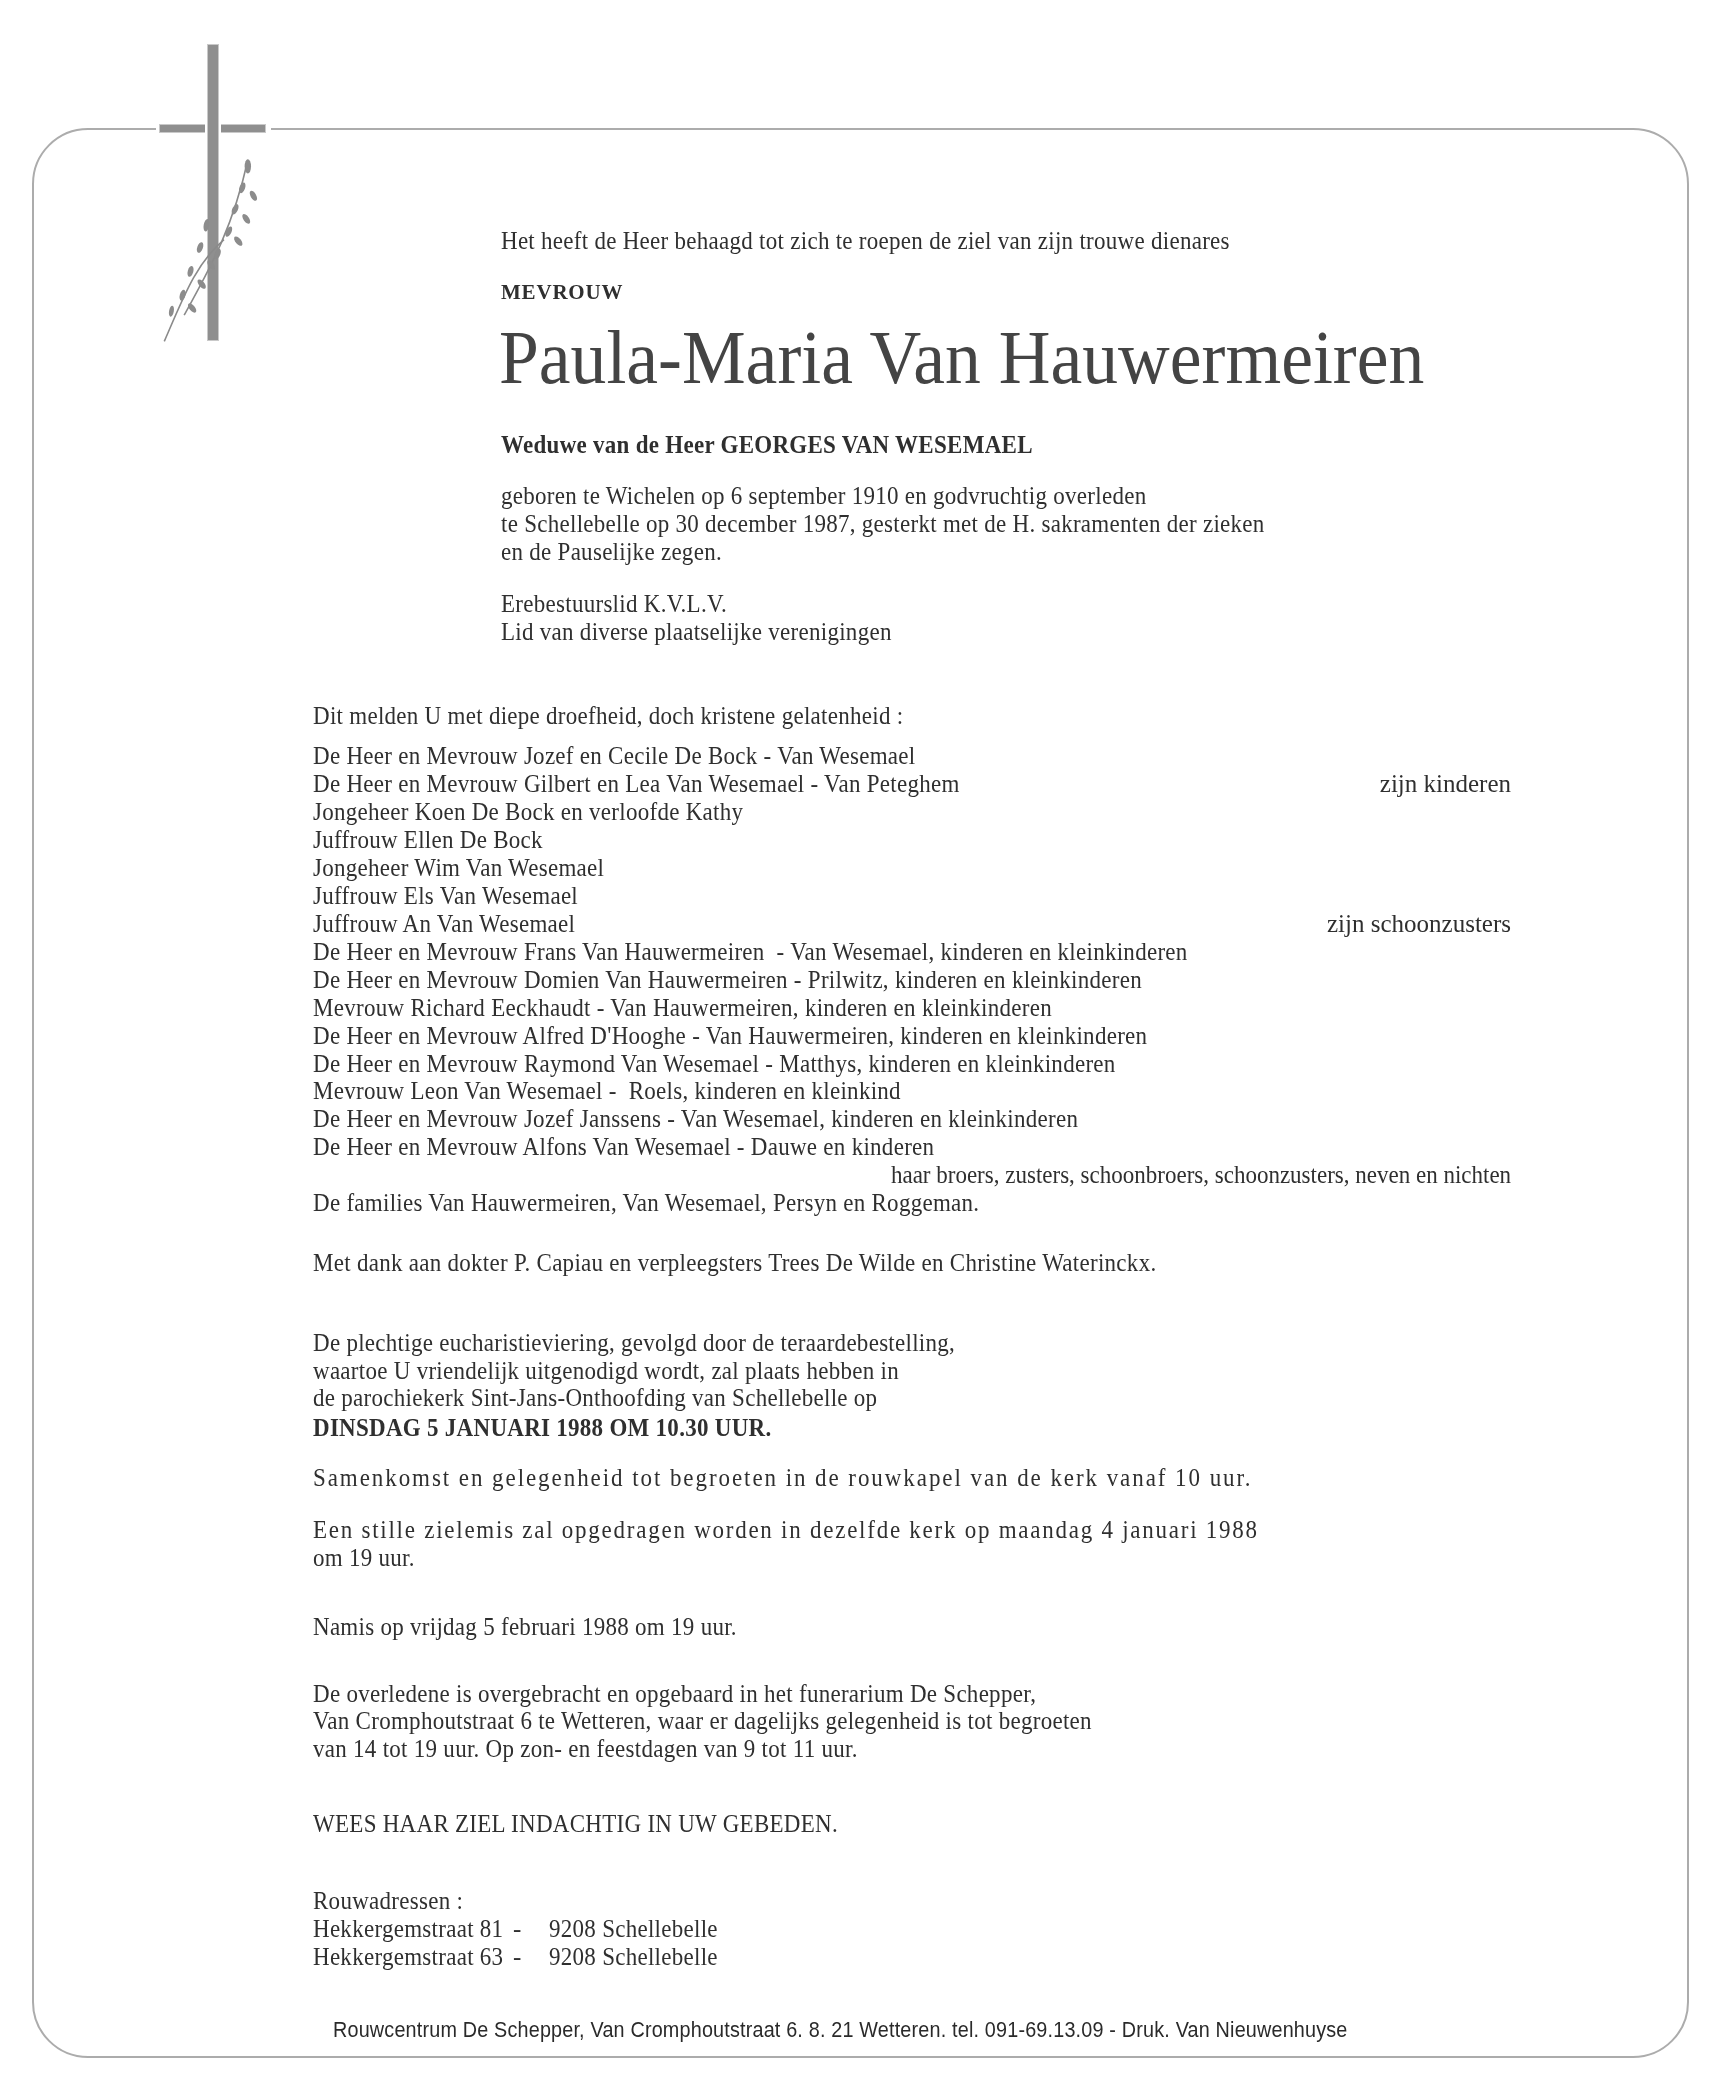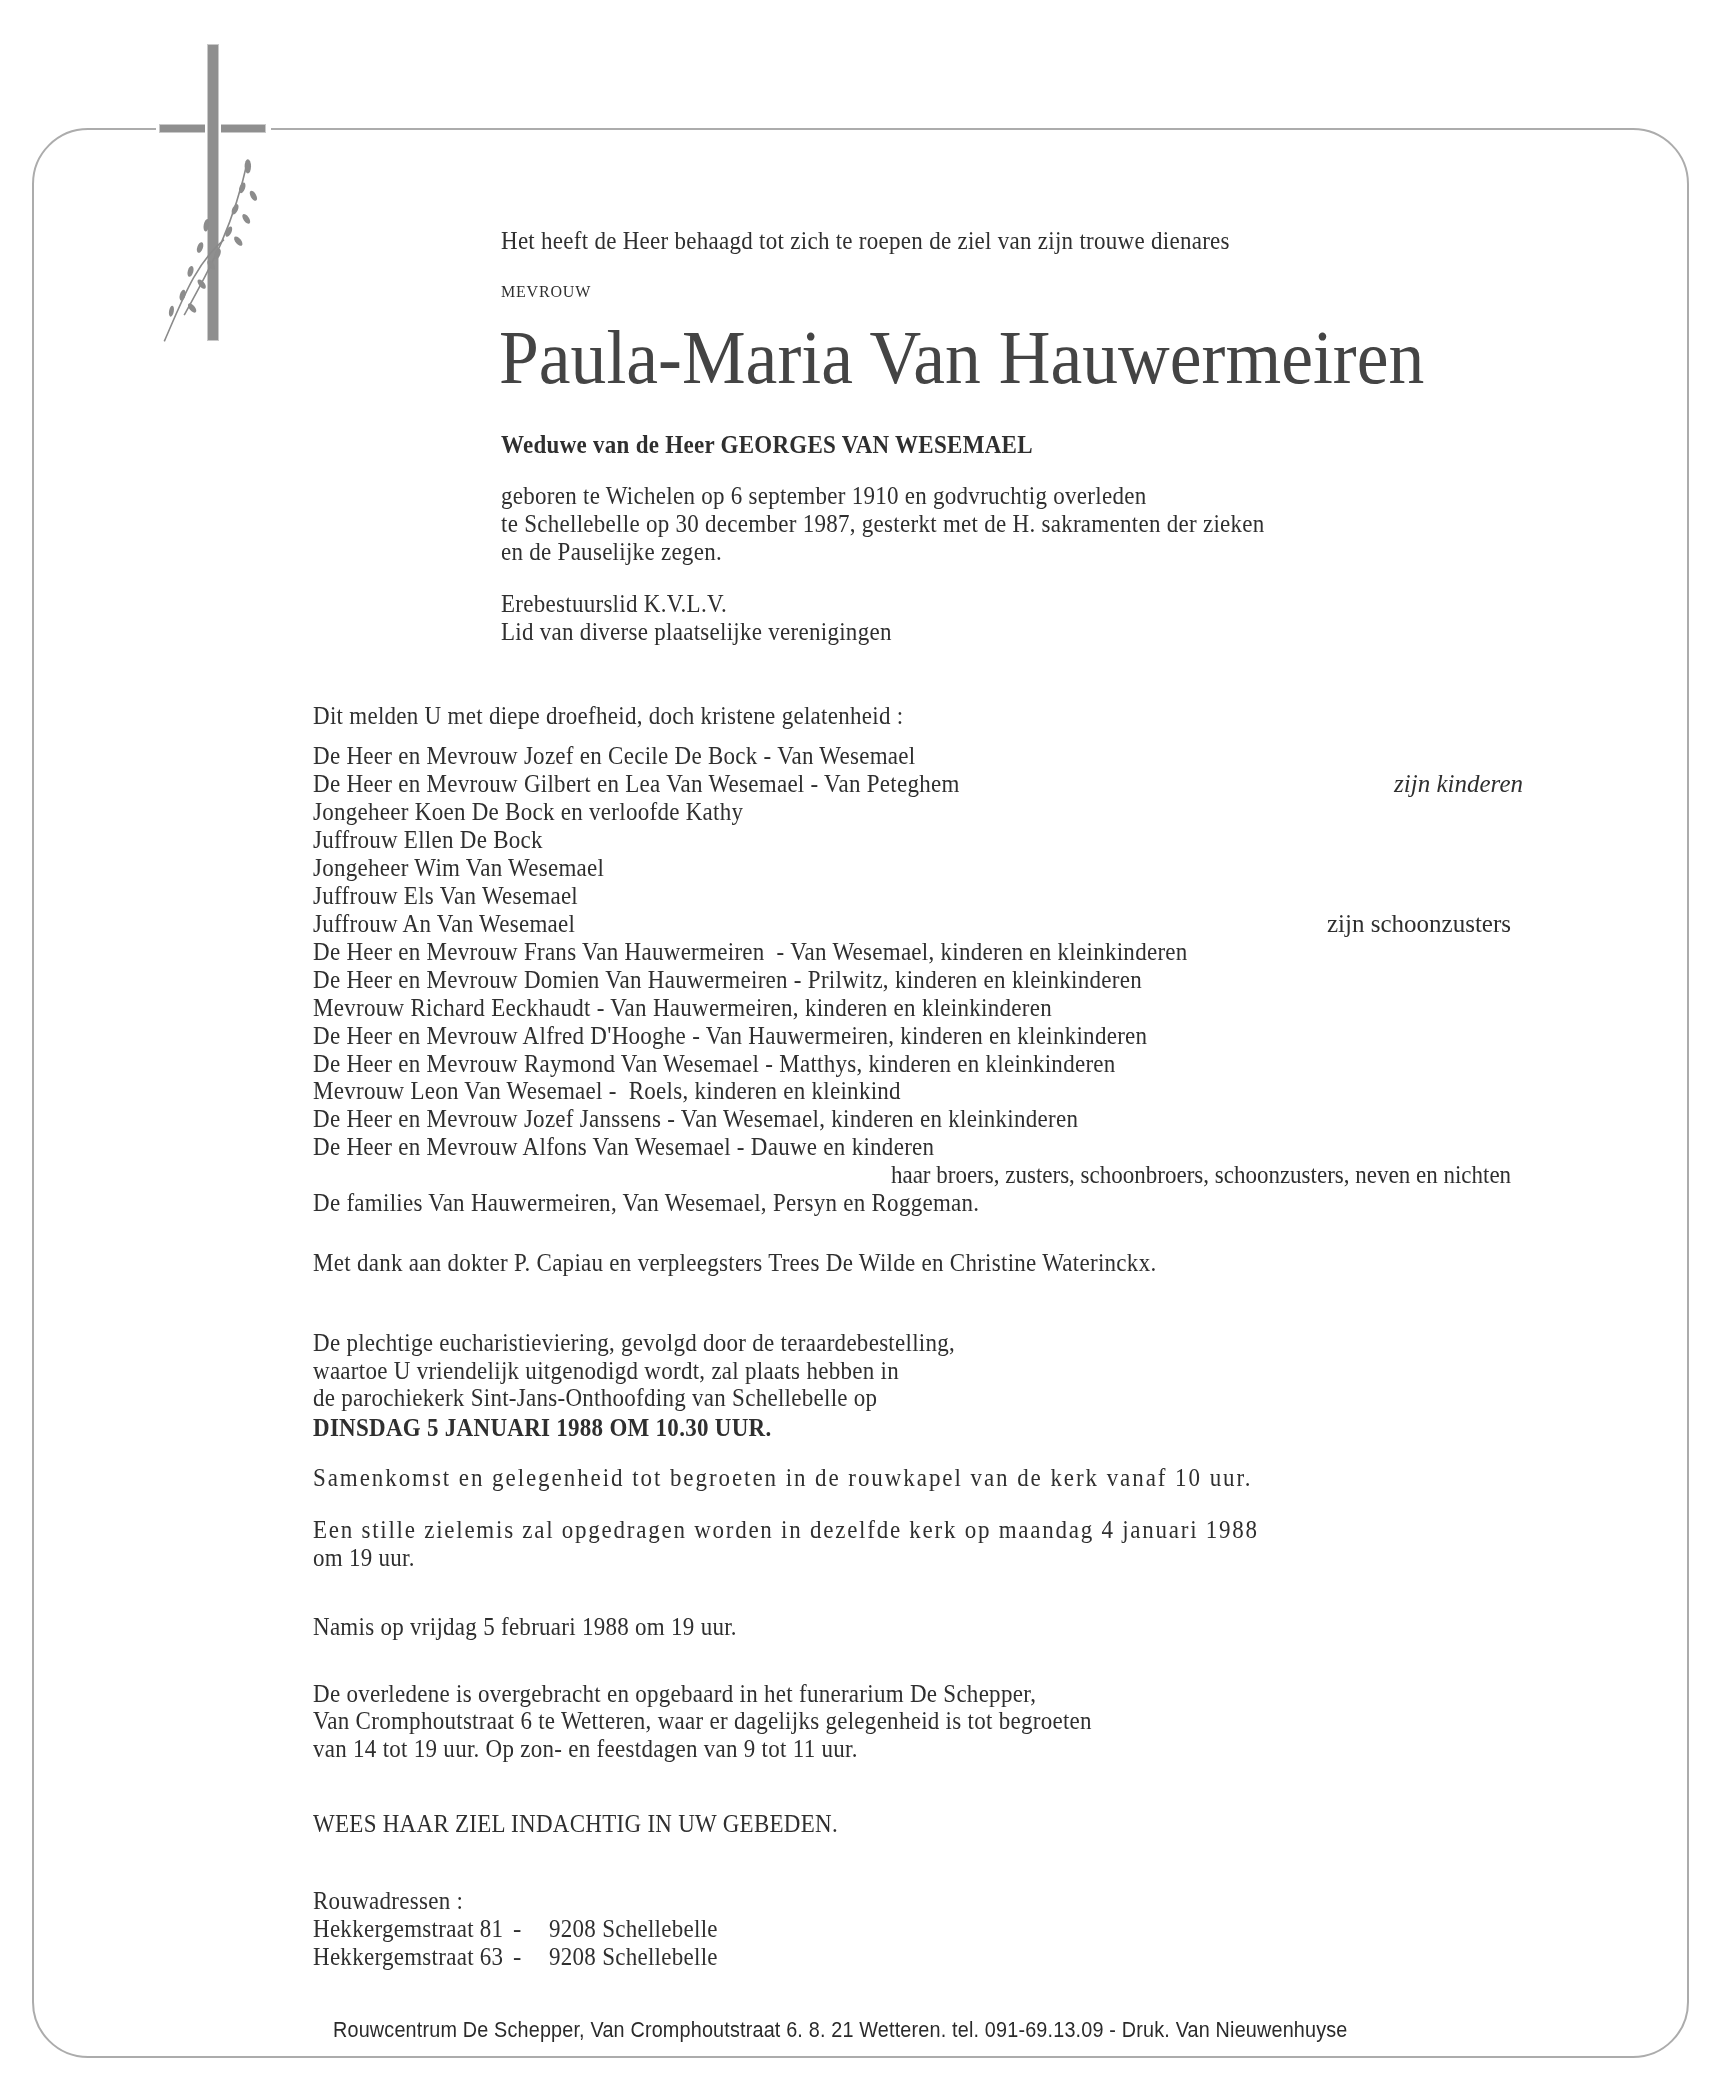--- a/index.html
+++ b/index.html
@@ -10,21 +10,21 @@
   .cross-v { position:absolute; left:207px; top:44px; width:9.6px; height:295px;
              background:#8f8f8f; outline:2.4px solid #ffffff; border:1.6px solid #c9c9c9; box-sizing:content-box; }
   .cross-h { position:absolute; left:159px; top:124px; width:105px; height:7.2px;
              background:#8f8f8f; border:1.6px solid #c9c9c9; }
   .cross-gap { position:absolute; left:156px; top:120px; width:115px; height:16px; background:#fff; }
   .branch { position:absolute; left:160px; top:152px; width:112px; height:191px; }
   .t { position:absolute; white-space:pre; font-size:25px; line-height:28px; color:#2f2f2f;
        font-family:"Liberation Serif", "DejaVu Serif", serif; letter-spacing:0.3px; transform-origin:left top; }
   .narrow { transform:scaleX(0.92); }
   .bold { font-weight:bold; }
-  .caps-small { font-size:16px; font-weight:normal; letter-spacing:0.8px; }
+  .caps-small { font-size:21px; font-weight:bold; letter-spacing:0.8px; }
   .name { font-size:77px; line-height:80px; color:#444; letter-spacing:0px;
           font-family:"Liberation Serif", "DejaVu Serif", serif; }
   .right { position:absolute; white-space:pre; font-size:25px; line-height:28px; color:#2f2f2f;
            font-family:"Liberation Serif", "DejaVu Serif", serif; text-align:right; }
   .footer { position:absolute; left:333px; top:2018px; font-family:"Liberation Sans", "DejaVu Sans", sans-serif;
             font-size:21.5px; color:#2a2a2a; white-space:pre; letter-spacing:0.2px; transform-origin:left top; transform:scaleX(0.92); }
 </style>
 </head>
 <body>
 
@@ -65,21 +65,21 @@
 <div class="t narrow" style="left:501px; top:510px;">te Schellebelle op 30 december 1987, gesterkt met de H. sakramenten der zieken</div>
 <div class="t narrow" style="left:501px; top:538px;">en de Pauselijke zegen.</div>
 <div class="t narrow" style="left:501px; top:590px;">Erebestuurslid K.V.L.V.</div>
 <div class="t narrow" style="left:501px; top:618px;">Lid van diverse plaatselijke verenigingen</div>
 
 <div class="t narrow" style="left:313px; top:702px;">Dit melden U met diepe droefheid, doch kristene gelatenheid :</div>
 
 <div>
   <div class="t narrow" style="left:313px; top:742px;">De Heer en Mevrouw Jozef en Cecile De Bock - Van Wesemael</div>
   <div class="t narrow" style="left:313px; top:770px;">De Heer en Mevrouw Gilbert en Lea Van Wesemael - Van Peteghem</div>
-  <div class="right" style="right:207px; top:770px;font-style:italic;">zijn kinderen</div>
+  <div class="right" style="right:219px; top:770px;">zijn kinderen</div>
   <div class="t narrow" style="left:313px; top:798px;">Jongeheer Koen De Bock en verloofde Kathy</div>
   <div class="t narrow" style="left:313px; top:826px;">Juffrouw Ellen De Bock</div>
   <div class="t narrow" style="left:313px; top:854px;">Jongeheer Wim Van Wesemael</div>
   <div class="t narrow" style="left:313px; top:882px;">Juffrouw Els Van Wesemael</div>
   <div class="t narrow" style="left:313px; top:910px;">Juffrouw An Van Wesemael</div>
   <div class="right" style="right:219px; top:910px;">zijn schoonzusters</div>
   <div class="t narrow" style="left:313px; top:938px;">De Heer en Mevrouw Frans Van Hauwermeiren  - Van Wesemael, kinderen en kleinkinderen</div>
   <div class="t narrow" style="left:313px; top:966px;">De Heer en Mevrouw Domien Van Hauwermeiren - Prilwitz, kinderen en kleinkinderen</div>
   <div class="t narrow" style="left:313px; top:994px;">Mevrouw Richard Eeckhaudt - Van Hauwermeiren, kinderen en kleinkinderen</div>
   <div class="t narrow" style="left:313px; top:1022px;">De Heer en Mevrouw Alfred D'Hooghe - Van Hauwermeiren, kinderen en kleinkinderen</div>

